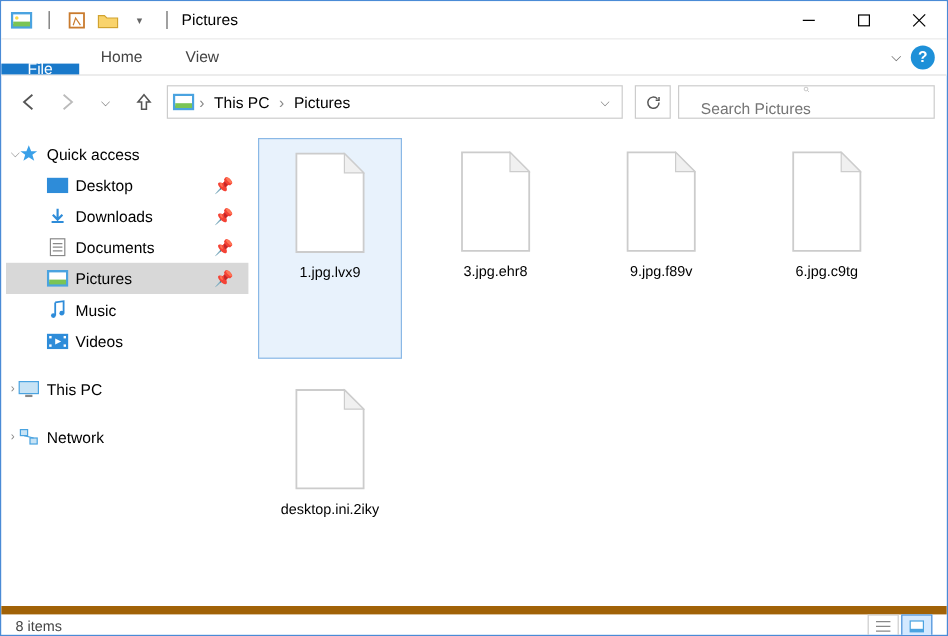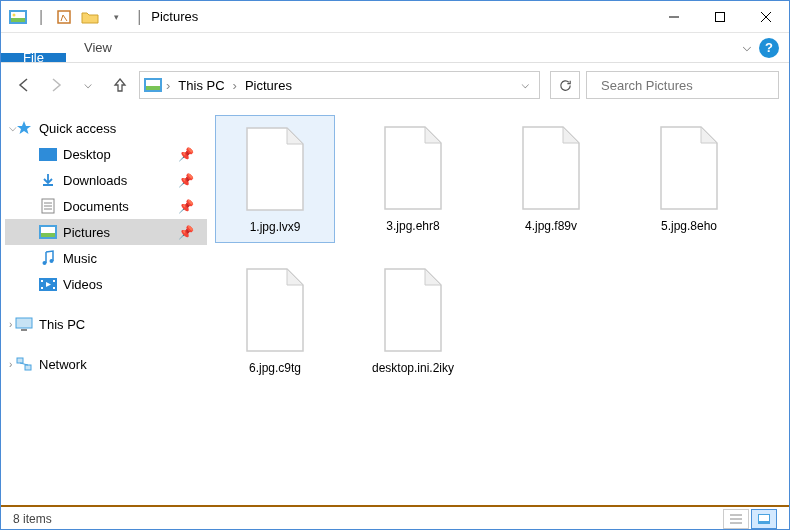--- a/index.html
+++ b/index.html
@@ -23,42 +23,42 @@
 .help-icon { width: 20px; height: 20px; border-radius: 50%; background: #1e90d8; color: #fff; display: flex; align-items: center; justify-content: center; font-size: 13px; font-weight: bold; }
 
 
 .addressbar { height: 44px; display: flex; align-items: center; padding: 0 10px; gap: 6px; }
 .navbtn { width: 26px; height: 26px; display: flex; align-items: center; justify-content: center; color: #555; }
 .navbtn.disabled { color: #bbb; }
 .breadcrumb { flex: 1; height: 28px; border: 1px solid #ccc; display: flex; align-items: center; padding: 0 4px; gap: 2px; font-size: 13px; }
 .crumb { padding: 0 4px; }
 .crumb-sep { color: #888; padding: 0 2px; }
 .refreshbtn { width: 30px; height: 28px; border: 1px solid #ccc; display: flex; align-items: center; justify-content: center; margin-left: 4px; }
-.searchbox { width: 193px; height: 28px; border: 1px solid #ccc; display: flex; align-items: center; padding: 0 8px; gap: 6px; color: #888; }
+.searchbox { width: 214px; height: 28px; border: 1px solid #ccc; display: flex; align-items: center; padding: 0 8px; gap: 6px; color: #888; flex-direction: column; }
 .searchbox input { border: none; outline: none; font-size: 13px; color: #888; flex: 1; background: transparent; }
 
 
 .body { display: flex; height: 398px; }
 .sidebar { width: 210px; padding: 8px 4px; font-size: 13px; }
 .navitem { height: 26px; display: flex; align-items: center; gap: 6px; padding-left: 22px; color: #000; position: relative; }
 .navitem.top { padding-left: 10px; font-size: 13px; }
 .navitem.sub { padding-left: 34px; }
 .navitem.sel { background: #d8d8d8; }
 .navitem .pin { margin-left: auto; margin-right: 12px; color: #888; }
 .nav-ico { width: 18px; height: 16px; display: flex; align-items: center; justify-content: center; }
 .caret { position: absolute; left: 4px; color: #888; font-size: 10px; }
 
 .content { flex: 1; padding: 8px 4px; display: flex; flex-wrap: wrap; align-content: flex-start; gap: 14px 18px; }
-.fileitem { width: 120px; height: 128px; display: flex; flex-direction: column; align-items: center; justify-content: flex-start; padding-top: 8px; }
+.fileitem { width: 120px; height: 184px; display: flex; flex-direction: column; align-items: center; justify-content: flex-start; padding-top: 8px; }
 .fileitem.sel { border: 1px solid #8ab8e6; background: #e8f2fc; }
 .file-ico { width: 72px; height: 90px; display: flex; align-items: center; justify-content: center; margin-bottom: 6px; }
 .file-name { font-size: 12px; text-align: center; word-break: break-all; padding: 0 2px; }
 
 
-.status { height: 26px; border-top: 2px solid #a16207; display: flex; align-items: center; padding: 0 12px; font-size: 12px; color: #444; }
+.status { height: 26px; border-top: 7px solid #a16207; display: flex; align-items: center; padding: 0 12px; font-size: 12px; color: #444; }
 .viewbtns { margin-left: auto; display: flex; gap: 2px; }
 .viewbtn { width: 26px; height: 20px; border: 1px solid #ccc; display: flex; align-items: center; justify-content: center; }
 .viewbtn.active { border-color: #4a90d9; background: #d4e9ff; }
 .blank-file-svg { width: 68px; height: 86px; }
 .txt-file-svg { width: 68px; height: 86px; }
 </style>
 </head>
 <body>
 
 <div class="titlebar">
@@ -102,20 +102,21 @@
       <svg viewBox="0 0 12 12">
           <line x1="1" y1="1" x2="11" y2="11" stroke="#000"></line>
           <line x1="11" y1="1" x2="1" y2="11" stroke="#000"></line>
         </svg>
     </div>
   </div>
 </div>
 
 <div class="ribbon">
   <div class="file-tab">File</div>
+  <div class="tab">Home</div>
   <div class="tab">View</div>
   <div class="ribbon-right">
     <span style="color:#666;font-size:11px">⌵</span>
     <span class="help-icon">?</span>
   </div>
 </div>
 
 <div class="addressbar">
   <div class="navbtn">
     <svg width="18" height="18" viewBox="0 0 18 18">
@@ -280,30 +281,21 @@
         </div>
         <div class="file-name">3.jpg.ehr8</div>
       </div>
       <div class="fileitem">
         <div class="file-ico">
           <svg class="blank-file-svg" viewBox="0 0 68 86">
             <path d="M6 2 L46 2 L62 18 L62 84 L6 84 Z" fill="#fff" stroke="#ccc" stroke-width="1.5"></path>
             <path d="M46 2 L46 18 L62 18 Z" fill="#f0f0f0" stroke="#ccc"></path>
           </svg>
         </div>
-        <div class="file-name">4.jpg.f89v</div>
-      </div>
-      <div class="fileitem">
-        <div class="file-ico">
-          <svg class="blank-file-svg" viewBox="0 0 68 86">
-            <path d="M6 2 L46 2 L62 18 L62 84 L6 84 Z" fill="#fff" stroke="#ccc" stroke-width="1.5"></path>
-            <path d="M46 2 L46 18 L62 18 Z" fill="#f0f0f0" stroke="#ccc"></path>
-          </svg>
-        </div>
-        <div class="file-name">5.jpg.8eho</div>
+        <div class="file-name">9.jpg.f89v</div>
       </div>
       <div class="fileitem">
         <div class="file-ico">
           <svg class="blank-file-svg" viewBox="0 0 68 86">
             <path d="M6 2 L46 2 L62 18 L62 84 L6 84 Z" fill="#fff" stroke="#ccc" stroke-width="1.5"></path>
             <path d="M46 2 L46 18 L62 18 Z" fill="#f0f0f0" stroke="#ccc"></path>
           </svg>
         </div>
         <div class="file-name">6.jpg.c9tg</div>
       </div>

